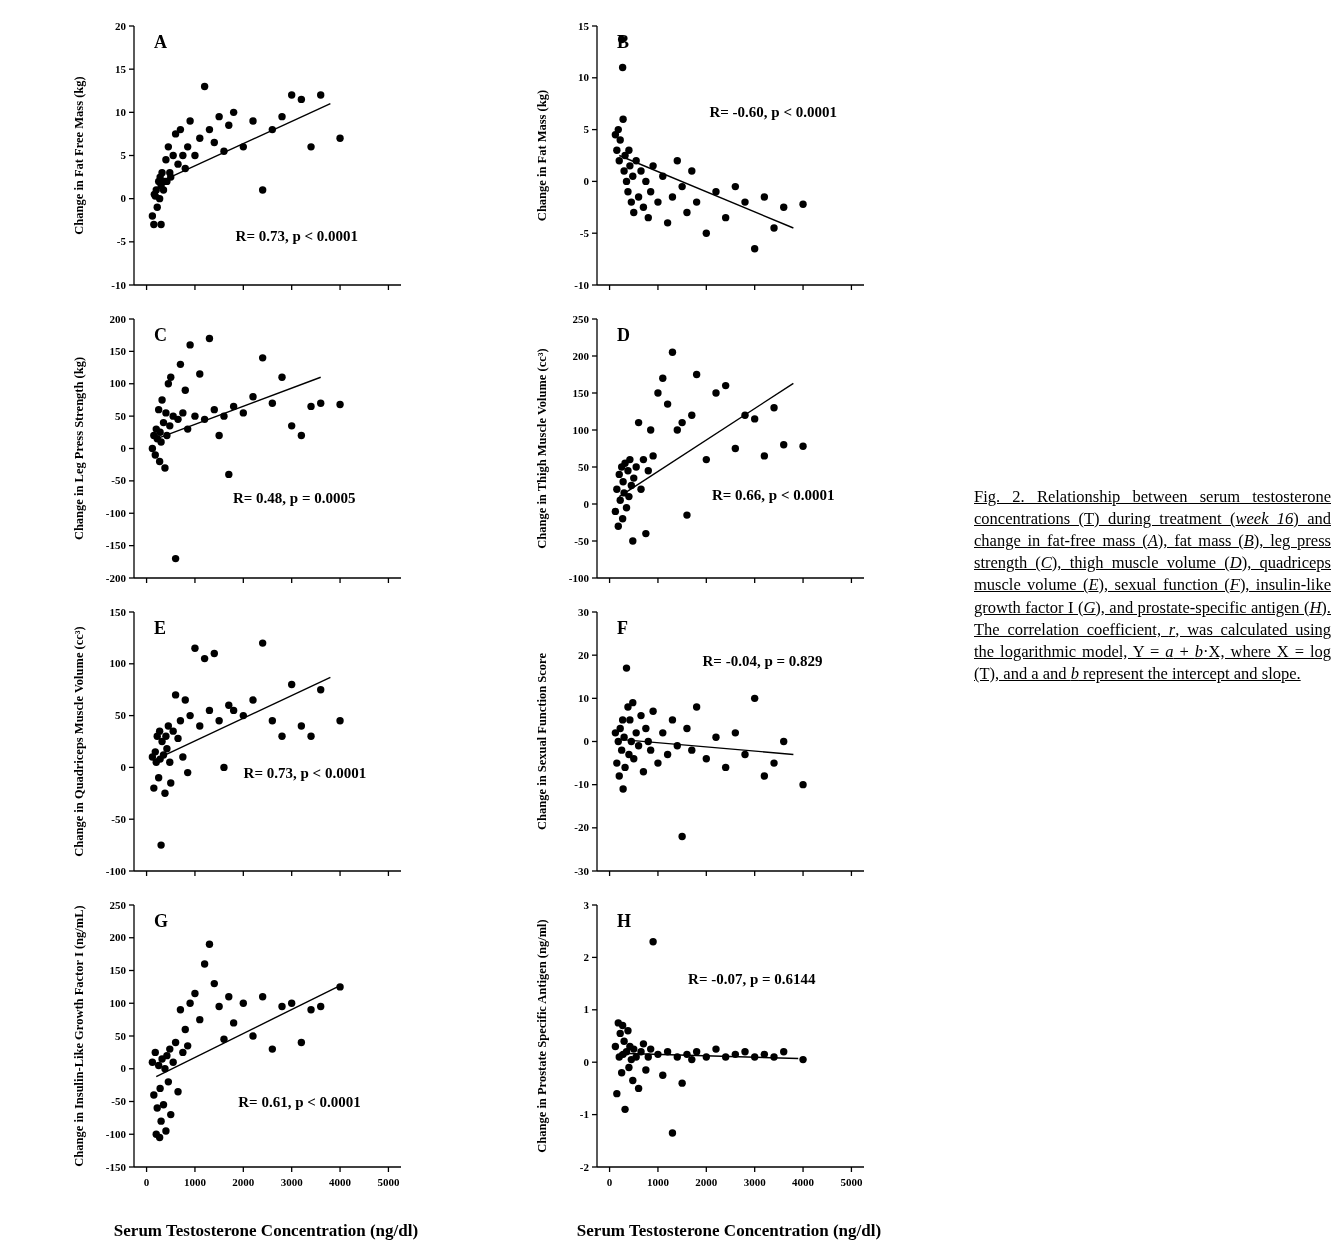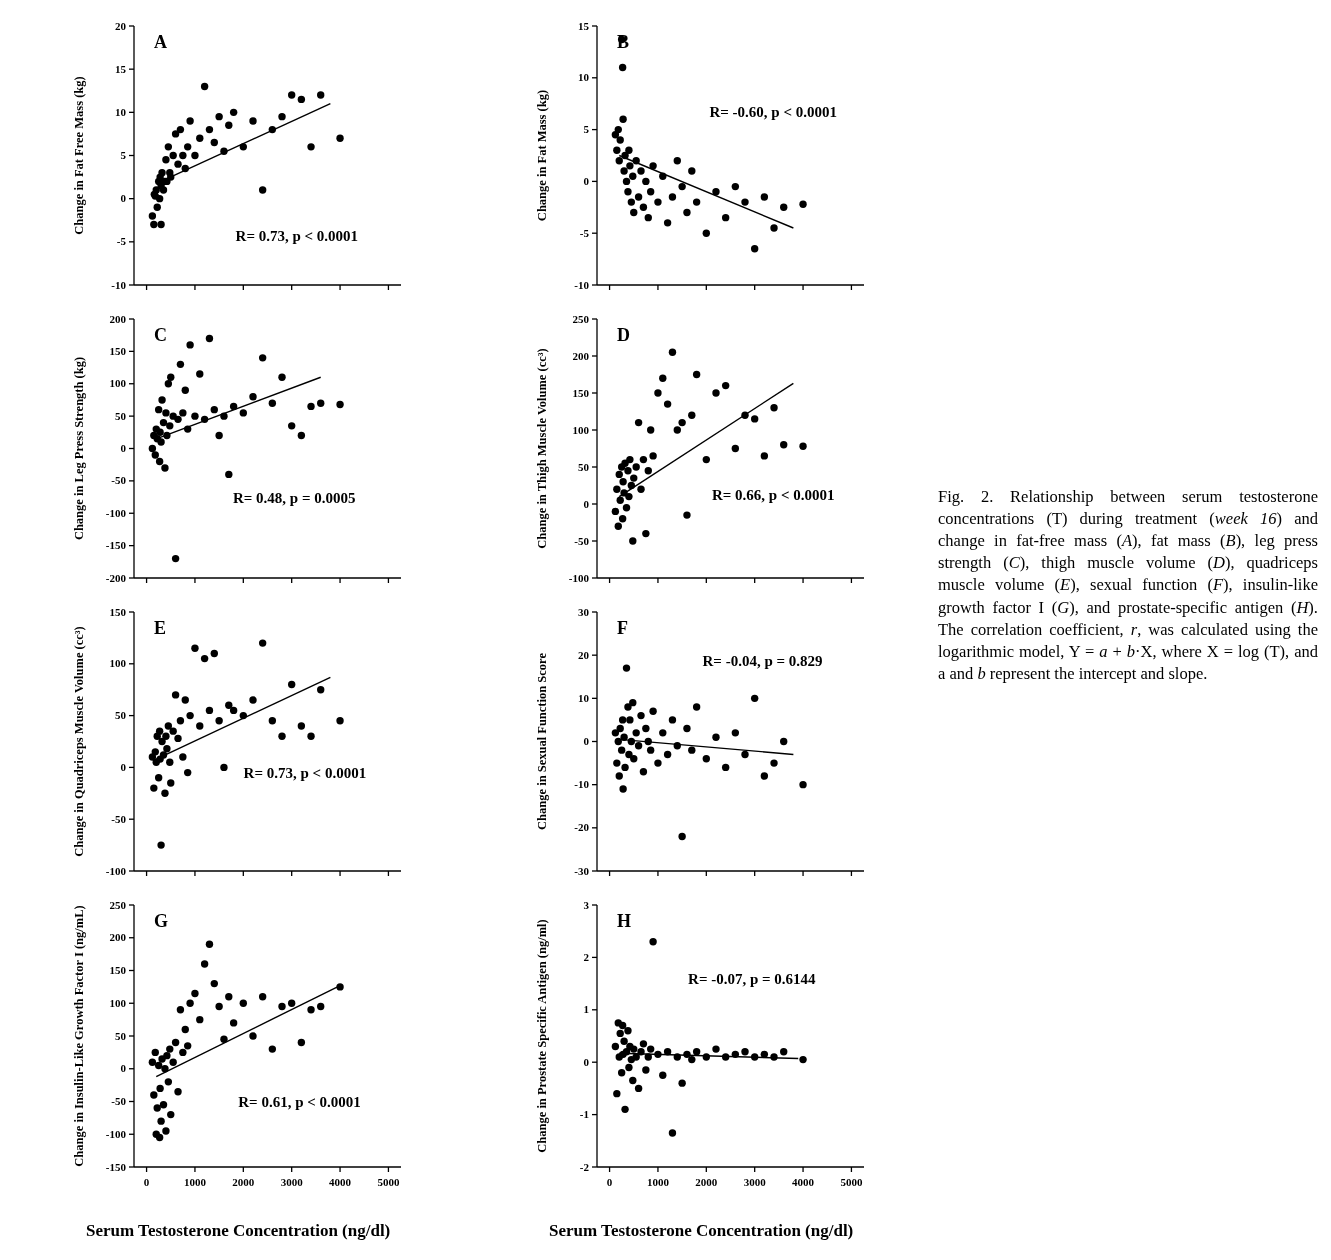--- a/index.html
+++ b/index.html
@@ -6,23 +6,23 @@
   body{
     width:1331px;height:1260px;background:#fff;
     font-family:"Liberation Serif",serif;color:#000;
   }
   .figure-grid{display:flex;align-items:flex-start;padding:14px 0 0 70px;}
   .plots-col{width:345px;display:flex;flex-direction:column;}
   .plots-col.mid{margin-left:118px;}
   .plots-col svg{display:block;margin-bottom:8px;overflow:visible;}
   .x-title{
     font-weight:bold;font-size:17px;margin-top:8px;
-    width:360px;text-align:left;padding-left:16px;white-space:nowrap;
+    width:360px;text-align:center;padding-left:16px;white-space:nowrap;
   }
-  .caption-col{margin-left:60px;width:380px;}
+  .caption-col{margin-left:96px;width:380px;text-decoration:underline;}
   .caption{
     margin:472px 0 0 0;font-size:16.5px;line-height:1.34;
     text-align:justify;
   }
   svg text{fill:#000;}
   .tick{font:bold 11px "Liberation Serif",serif;}
   .letter{font:bold 18px "Liberation Serif",serif;}
   .ann{font:bold 15px "Liberation Serif",serif;}
   .ytitle{font:bold 12.5px "Liberation Serif",serif;}
 </style>

